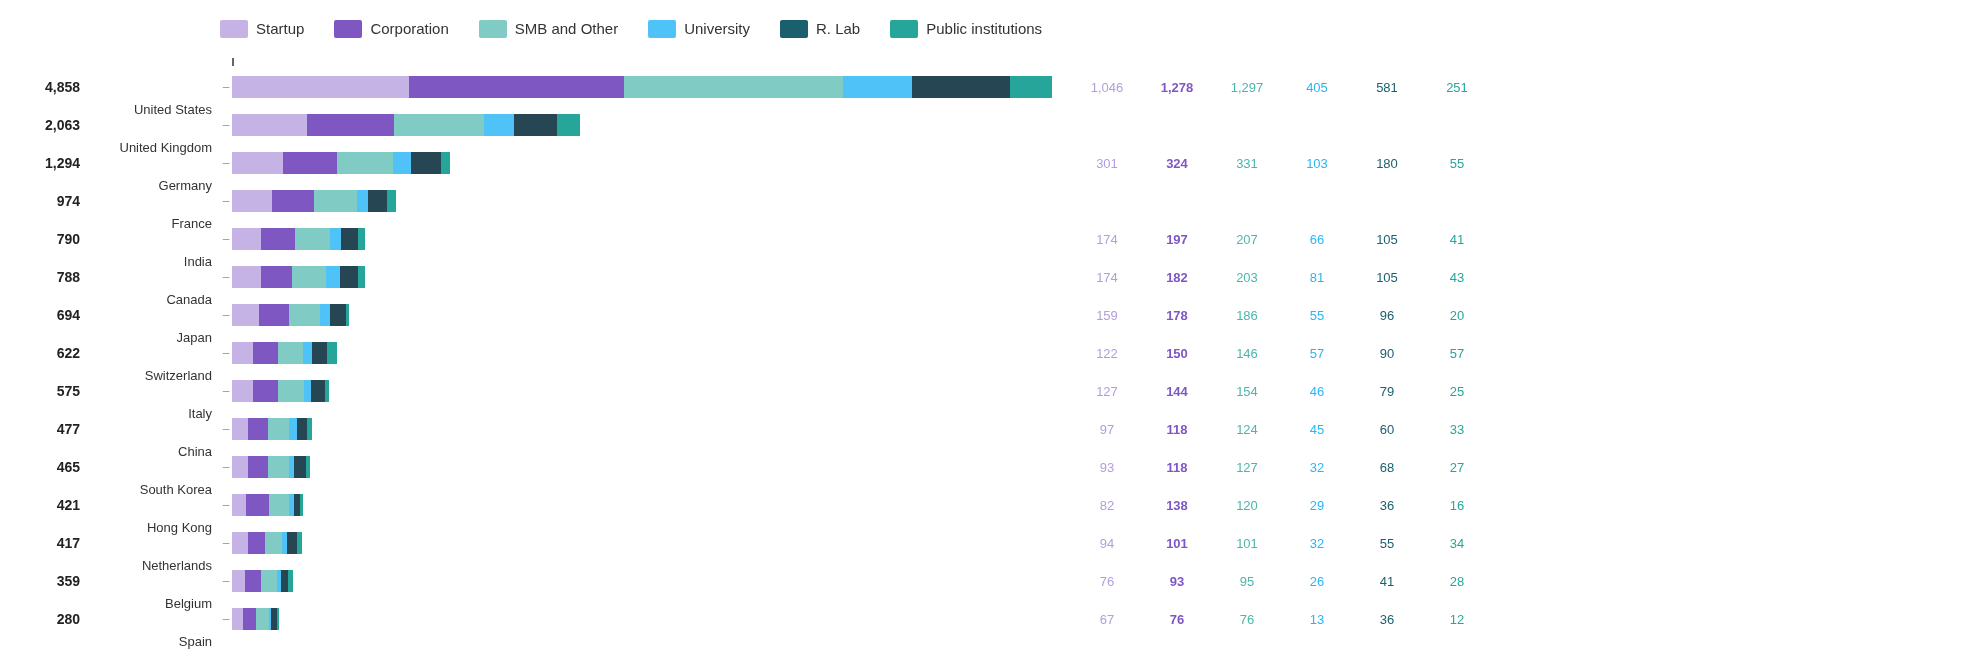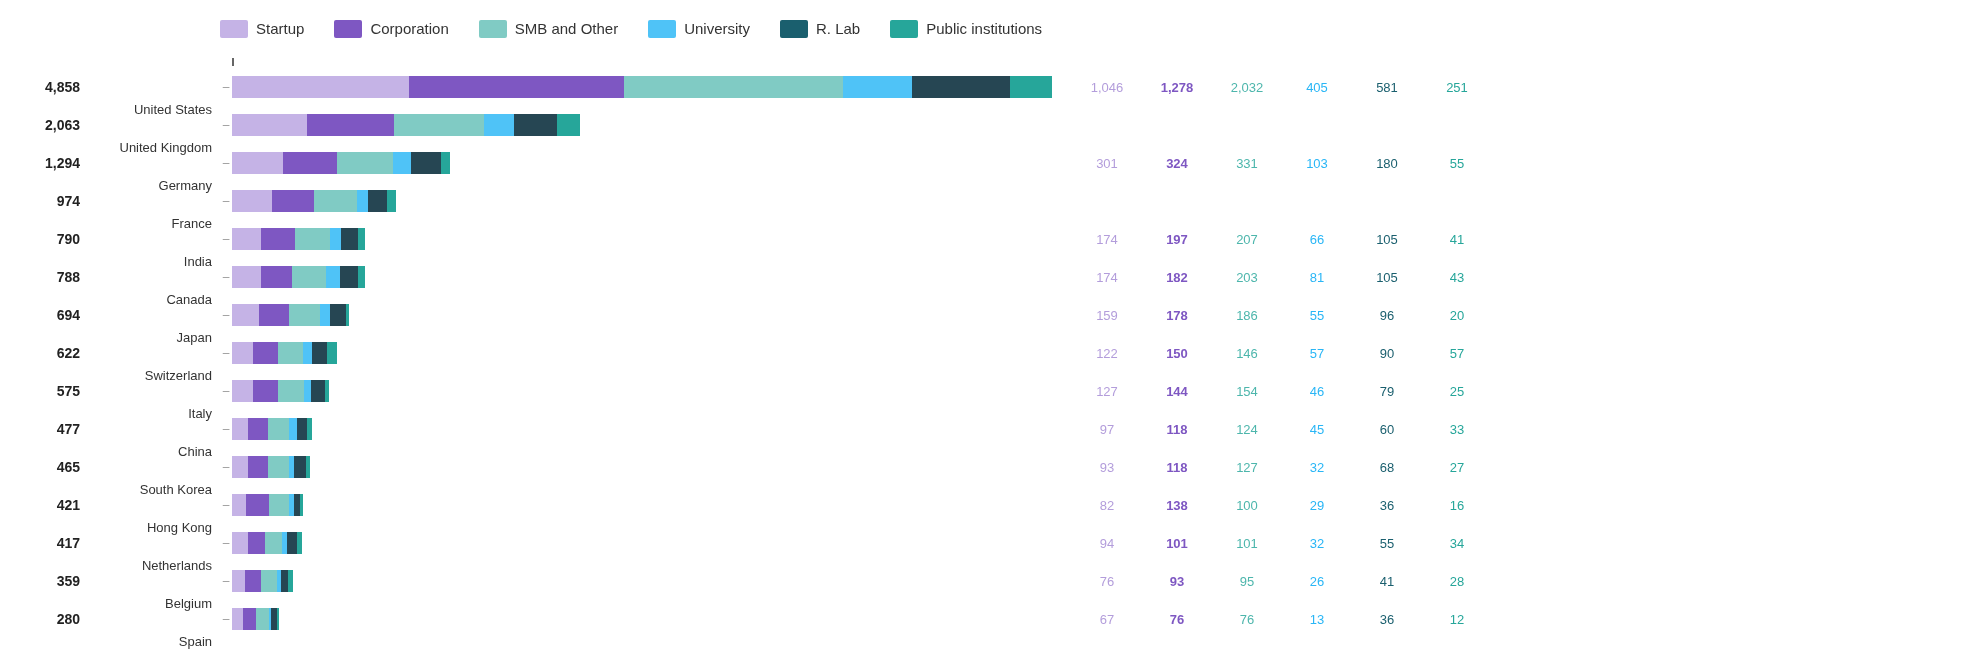--- a/index.html
+++ b/index.html
@@ -155,21 +155,21 @@
           <div class="bar-segment" style="width: 176.558px; background: rgb(197, 179, 230);"></div>
           <div class="bar-segment" style="width: 215.718px; background: rgb(126, 87, 194);"></div>
           <div class="bar-segment" style="width: 218.925px; background: rgb(128, 203, 196);"></div>
           <div class="bar-segment" style="width: 68.3615px; background: rgb(79, 195, 247);"></div>
           <div class="bar-segment" style="width: 98.0692px; background: rgb(38, 70, 83);"></div>
           <div class="bar-segment" style="width: 42.3672px; background: rgb(38, 166, 154);"></div>
         </div>
         <div class="data-values">
           <div class="data-val val-startup">1,046</div>
           <div class="data-val val-corp">1,278</div>
-          <div class="data-val val-smb">2,032</div>
+          <div class="data-val val-smb">1,297</div>
           <div class="data-val val-univ">405</div>
           <div class="data-val val-rlab">581</div>
           <div class="data-val val-pub">251</div>
         </div>
       </div>
       <div class="chart-row">
         <div class="row-total">2,063</div>
         <div class="row-label">United Kingdom</div>
         <div class="row-dash">–</div>
         <div class="bar-container">
@@ -370,21 +370,21 @@
           <div class="bar-segment" style="width: 13.8411px; background: rgb(197, 179, 230);"></div>
           <div class="bar-segment" style="width: 23.2935px; background: rgb(126, 87, 194);"></div>
           <div class="bar-segment" style="width: 20.2552px; background: rgb(128, 203, 196);"></div>
           <div class="bar-segment" style="width: 4.89502px; background: rgb(79, 195, 247);"></div>
           <div class="bar-segment" style="width: 6.07657px; background: rgb(38, 70, 83);"></div>
           <div class="bar-segment" style="width: 2.7007px; background: rgb(38, 166, 154);"></div>
         </div>
         <div class="data-values">
           <div class="data-val val-startup">82</div>
           <div class="data-val val-corp">138</div>
-          <div class="data-val val-smb">100</div>
+          <div class="data-val val-smb">120</div>
           <div class="data-val val-univ">29</div>
           <div class="data-val val-rlab">36</div>
           <div class="data-val val-pub">16</div>
         </div>
       </div>
       <div class="chart-row">
         <div class="row-total">417</div>
         <div class="row-label">Netherlands</div>
         <div class="row-dash">–</div>
         <div class="bar-container">

